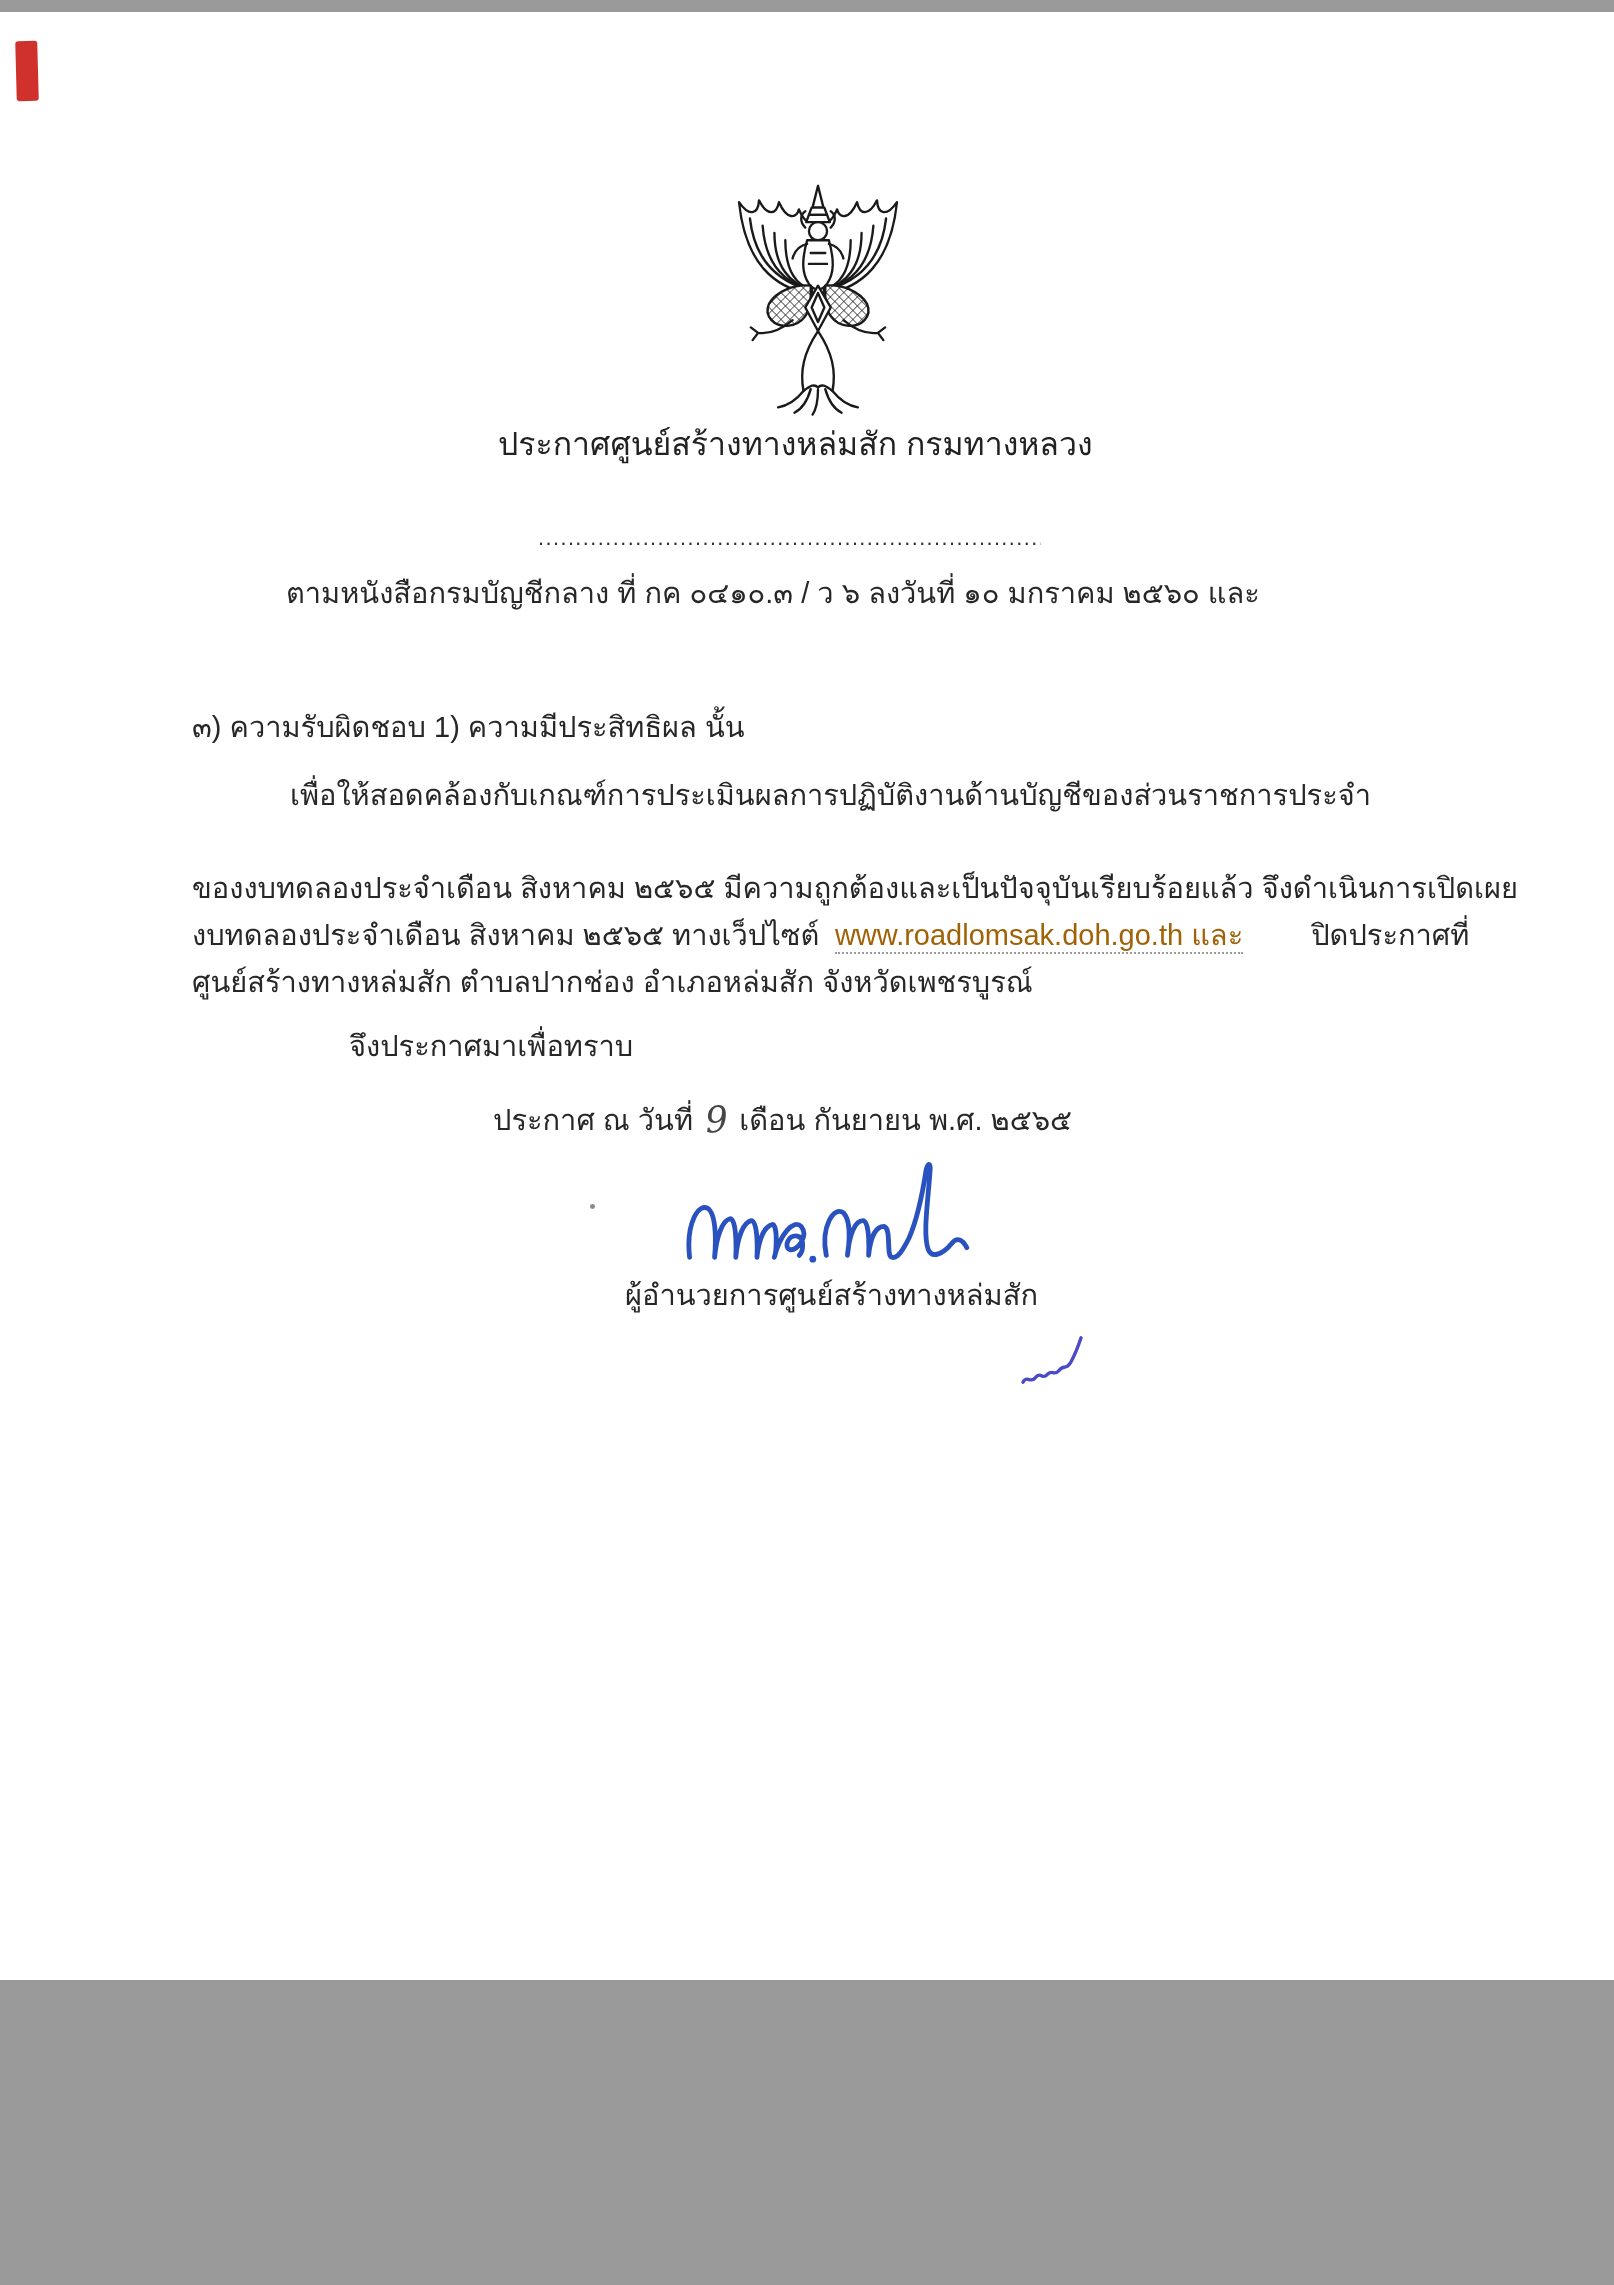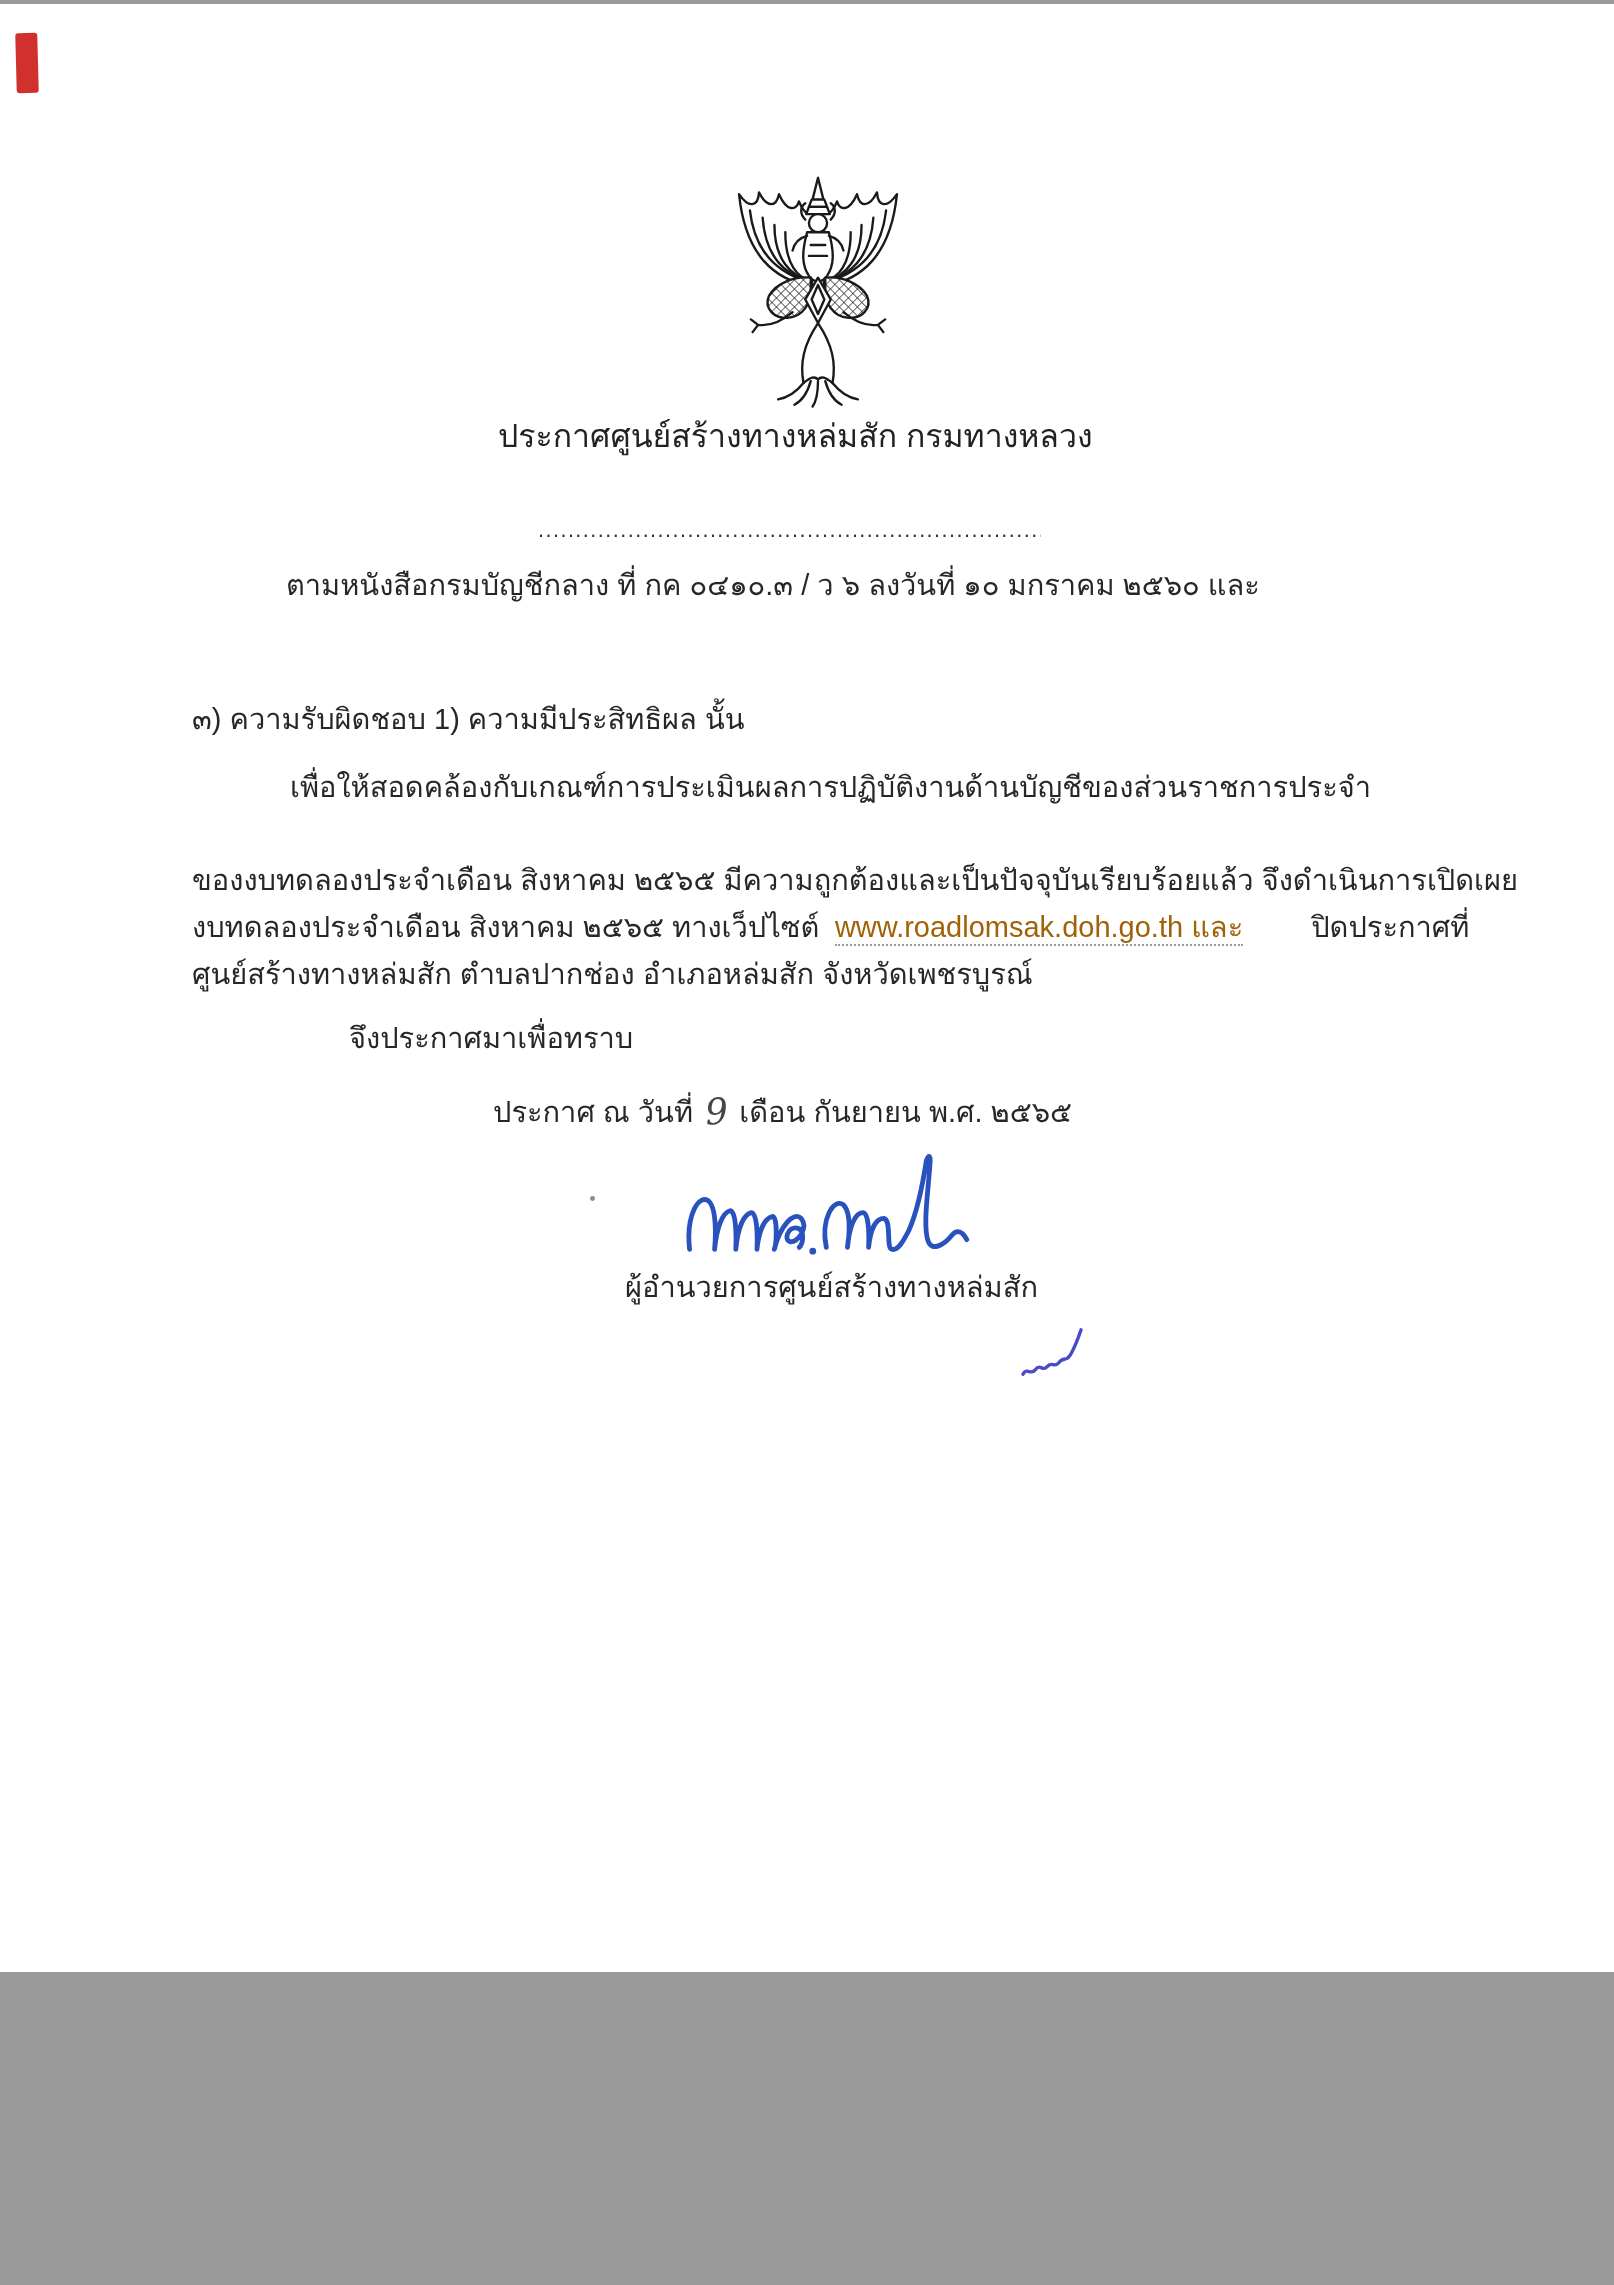--- a/index.html
+++ b/index.html
@@ -1,19 +1,19 @@
 <!DOCTYPE html>
 <html><head>
 <meta charset="utf-8">
 <style>
   html,body{margin:0;padding:0;background:#9a9a9a;}
   .page{
     position:relative;
     width:1614px;height:1968px;
-    margin:4px auto;
+    margin:12px auto;
     background:#ffffff;
     font-family:"Liberation Sans", sans-serif;
     color:#262626;
     overflow:hidden;
   }
   .abs{position:absolute;}
   
   .red-mark{
     left:15.6px;top:29px;width:21.5px;height:60px;
     background:#d0312d;border-radius:2.9px;transform:rotate(-1.5deg);

